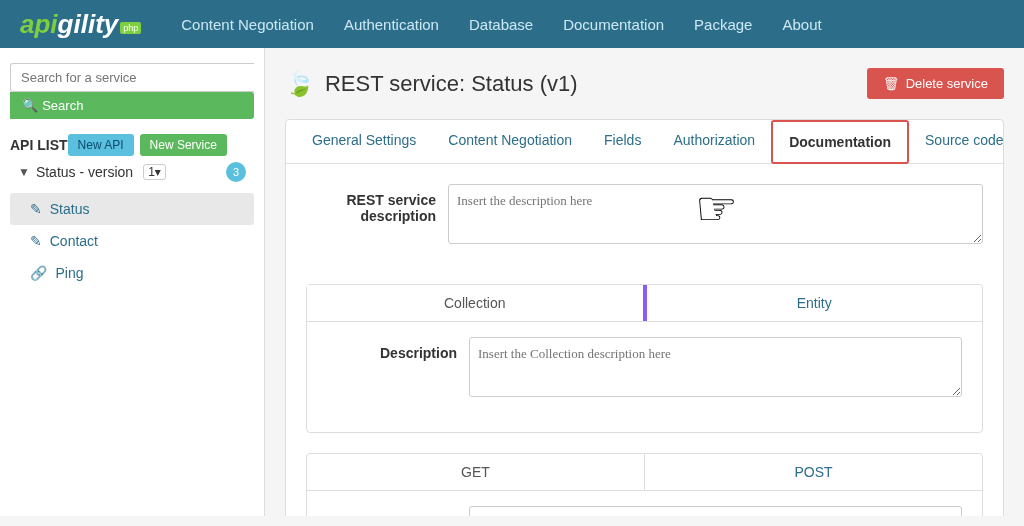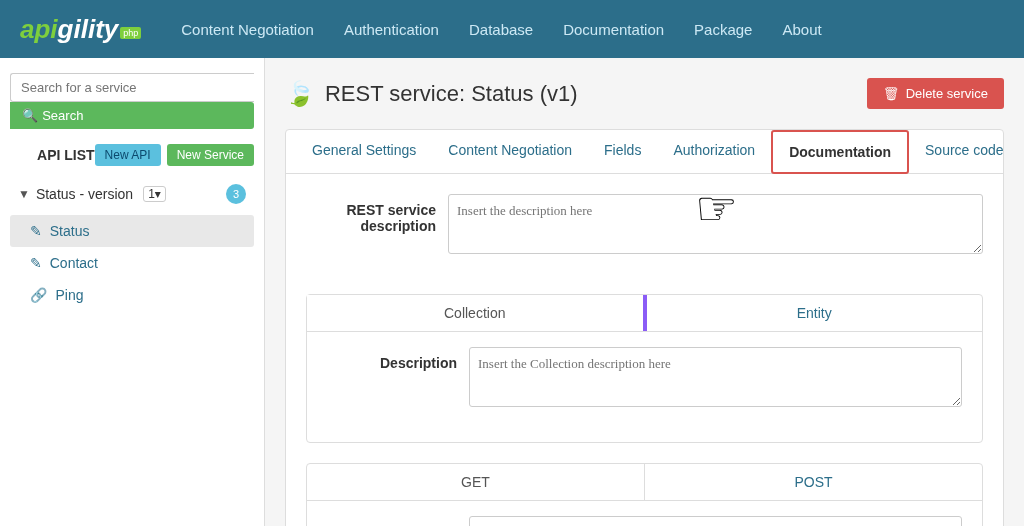--- a/index.html
+++ b/index.html
@@ -4,21 +4,21 @@
   <style>
     * { box-sizing: border-box; margin: 0; padding: 0; }
     body { font-family: Arial, Helvetica, sans-serif; font-size: 14px; background: #f5f5f5; }
 
     
     .top-nav {
       background: #2c6e8a;
       display: flex;
       align-items: center;
       padding: 0 20px;
-      height: 58px;
+      height: 48px;
     }
     .logo {
       margin-right: 40px;
       display: flex;
       align-items: center;
     }
     .logo-text-api { color: #7ecf3d; font-size: 26px; font-weight: bold; font-style: italic; }
     .logo-text-gility { color: #ffffff; font-size: 26px; font-weight: bold; font-style: italic; }
     .logo-php {
       background: #7ecf3d;
@@ -68,22 +68,21 @@
       border-radius: 0 3px 3px 0;
       cursor: pointer;
       font-size: 13px;
       display: flex;
       align-items: center;
       gap: 4px;
     }
     .api-list-header {
       display: flex;
       align-items: center;
-      justify-content: flex-end;
-      margin-bottom: 12px;
+      justify-content: flex-start;
     }
     .api-list-label { font-weight: bold; font-size: 14px; color: #333; }
     .btn-new-api {
       background: #5bc0de;
       color: #0c4a6e;
       border: none;
       padding: 4px 10px;
       border-radius: 3px;
       cursor: pointer;
       font-size: 12px;

